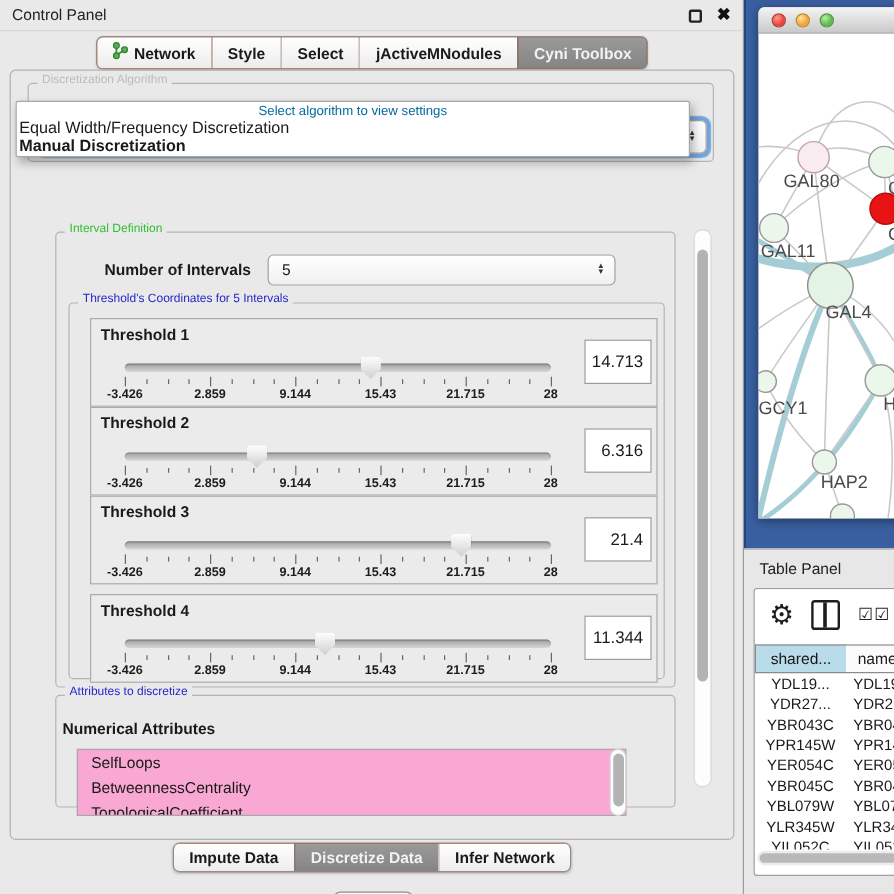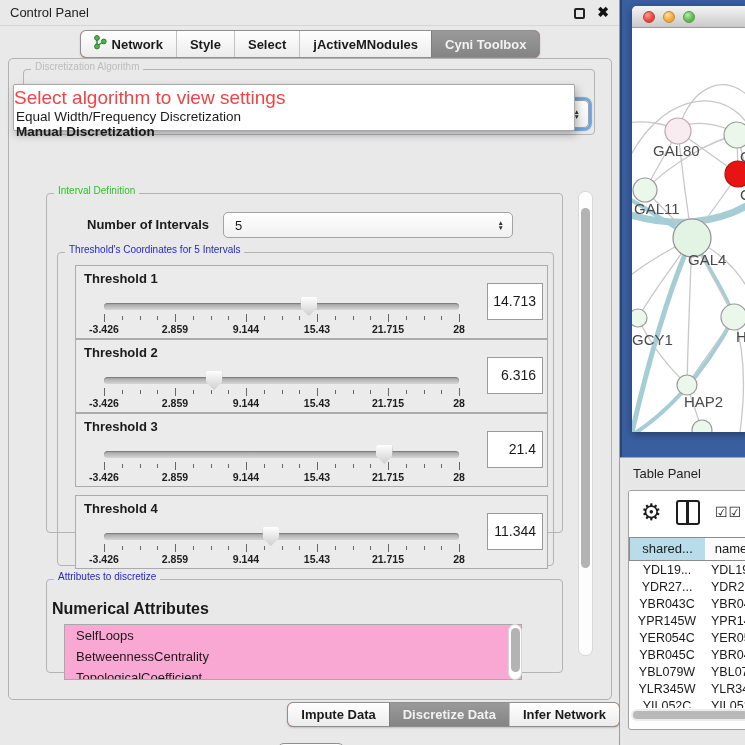--- a/index.html
+++ b/index.html
@@ -14,21 +14,21 @@
   #cp-float { position:absolute; right:34px; top:8px; width:11px; height:11px; border:2px solid #222; border-radius:2px; }
   #cp-close { position:absolute; right:10px; top:4px; font-size:14px; font-weight:bold; color:#111; }
 
   .segtabs { display:flex; border:1px solid #8f8f8f; border-radius:6px; overflow:hidden;
              background:#c2410c; box-shadow:0 1px 2px rgba(0,0,0,.18); }
   .segtab { display:flex; align-items:center; gap:5px; padding:4px 13px; font-size:13px; font-weight:600;
             background:linear-gradient(#ffffff,#ececec); border-left:1px solid #c2c2c2; white-space:nowrap; }
   .segtab:first-child { border-left:none; }
   .segtab.selected { background:linear-gradient(#9a9a9a,#848484); color:#f2f2f2; border-left-color:#7d7d7d; }
   #top-tabs-wrap { position:absolute; left:0; top:30px; width:620px; display:flex; justify-content:center; }
-  #bottom-tabs-wrap { position:absolute; left:0; top:702px; width:620px; display:flex; justify-content:flex-end; }
+  #bottom-tabs-wrap { position:absolute; left:0; top:702px; width:620px; display:flex; justify-content:center; }
 
   #cp-content { position:absolute; left:8px; top:58px; width:604px; height:642px;
                 border:1px solid #b2b2b2; border-radius:5px; background:#e9e9e9; }
 
   .groupbox { position:absolute; border:1px solid #b4b4b4; border-radius:4px; }
   .legend { position:absolute; top:-9px; left:7px; background:#e9e9e9; padding:0 4px; font-size:10px; white-space:nowrap; }
   .legend.green { color:#2fbf2f; }
   .legend.blue  { color:#2626cc; }
   .legend.gray  { color:#bcbcbc; }
 
@@ -37,21 +37,21 @@
   .combo .combo-text { position:absolute; left:11px; top:50%; transform:translateY(-50%); }
   .stepper { position:absolute; right:8px; top:50%; transform:translateY(-50%); display:flex; flex-direction:column;
              align-items:center; line-height:4.5px; font-size:6.5px; color:#333; }
 
   
   #algo-combo { left:8px; top:30px; width:557px; height:28px;
                 box-shadow:0 0 1px 3px rgba(92,150,219,.85); z-index:1; }
 
   #algo-popup { position:absolute; left:13px; top:84px; width:562px; height:47px; background:#fff;
                 border:1px solid #a8a8a8; border-radius:2px; box-shadow:2px 4px 8px rgba(0,0,0,.28); z-index:40; }
-  #algo-popup .pp-placeholder { color:#ef4444; font-size:19px; padding-top:2px; }
+  #algo-popup .pp-placeholder { text-align:center; color:#0369a1; font-size:11px; padding-top:2px; }
   #algo-popup .pp-item { font-size:13.5px; padding:0 2px; line-height:15px; }
   #algo-popup .pp-item.bold { font-weight:bold; }
 
   
   .thr-box { position:absolute; left:17px; width:473px; height:74px; border:1px solid #ababab; background:#ebebeb; }
   .thr-label { position:absolute; left:8px; top:5px; font-size:13px; font-weight:bold; }
   .thr-slider { position:absolute; left:28px; top:30px; width:355px; height:40px; }
   .track { position:absolute; left:0; top:7px; width:355px; height:7px; border-radius:4px;
            background:linear-gradient(#9f9f9f,#d6d6d6); box-shadow:inset 0 1px 1px rgba(0,0,0,.25); }
   .thumb { position:absolute; top:1px; width:17px; height:19px; transform:translateX(-50%);
@@ -66,21 +66,21 @@
   .thr-value { position:absolute; left:411px; top:17px; width:56px; height:37px; background:#fff; border:1px solid #9a9a9a;
                font-size:14px; text-align:right; line-height:35px; padding-right:6px; }
 
   
   .vscroll { position:absolute; background:#fdfdfd; border:1px solid #d8d8d8; border-radius:7px; }
   .vthumb { position:absolute; left:2px; width:9px; background:#b3b3b3; border-radius:6px; }
 
   #attr-list { position:absolute; left:17px; top:44px; width:458px; height:56px; background:#f9a8d4;
                border:1px solid #a8a8a8; overflow:hidden; }
   .attr-item { font-size:13px; line-height:21px; padding-left:11px; white-space:nowrap; }
-  #attr-subtitle { position:absolute; left:5px; top:20px; font-size:16px; font-weight:bold; }
+  #attr-subtitle { position:absolute; left:5px; top:20px; font-size:13px; font-weight:bold; }
 
   #apply-btn { position:absolute; left:268px; top:684px; width:68px; height:24px;
                background:linear-gradient(#ffffff,#dcdcdc); border:1px solid #8e8e8e; border-radius:7px;
                font-size:13.5px; font-weight:600; text-align:center; line-height:22px; box-shadow:0 1px 1px rgba(0,0,0,.2); }
 
   
   #desktop { position:absolute; left:620px; top:0; width:125px; height:457px;
              background:linear-gradient(90deg,#24457e 0,#24457e 2px,#3a5fa0 2px,#3a5fa0 100%); }
   #net-window { position:absolute; left:12px; top:6px; width:120px; height:426px; background:#fff;
                 border-radius:5px 5px 0 0; box-shadow:0 2px 8px rgba(0,0,0,.4); overflow:hidden; }
@@ -159,21 +159,21 @@
     <div id="cp-content">
 
       <div class="groupbox" id="algo-group" style="left:14px;top:10px;width:572px;height:66px;">
         <span class="legend gray">Discretization Algorithm</span>
         <div class="combo" id="algo-combo">
           <span class="stepper">▲<br>▼</span>
         </div>
       </div>
 
 
-      <div class="groupbox" style="left:37px;top:134px;width:517px;height:340px;">
+      <div class="groupbox" style="left:37px;top:134px;width:517px;height:380px;">
         <span class="legend green">Interval Definition</span>
 
         <div style="position:absolute;left:40px;top:23px;font-size:13px;font-weight:bold;">Number of Intervals</div>
         <div class="combo" style="left:176px;top:18px;width:290px;height:26px;">
           <span class="combo-text">5</span>
           <span class="stepper">▲<br>▼</span>
         </div>
 
         <div class="groupbox" style="left:10px;top:58px;width:497px;height:314px;">
           <span class="legend blue">Threshold's Coordinates for 5 Intervals</span>

